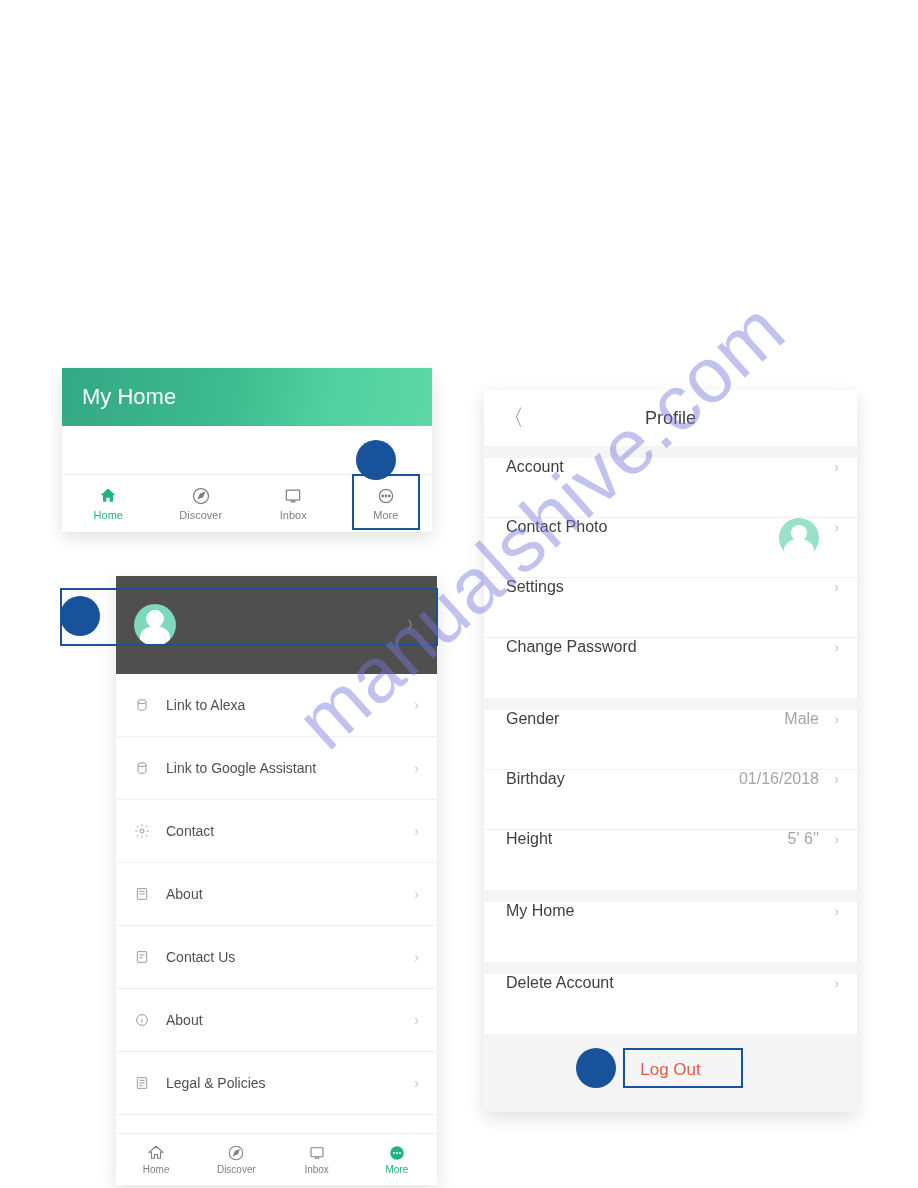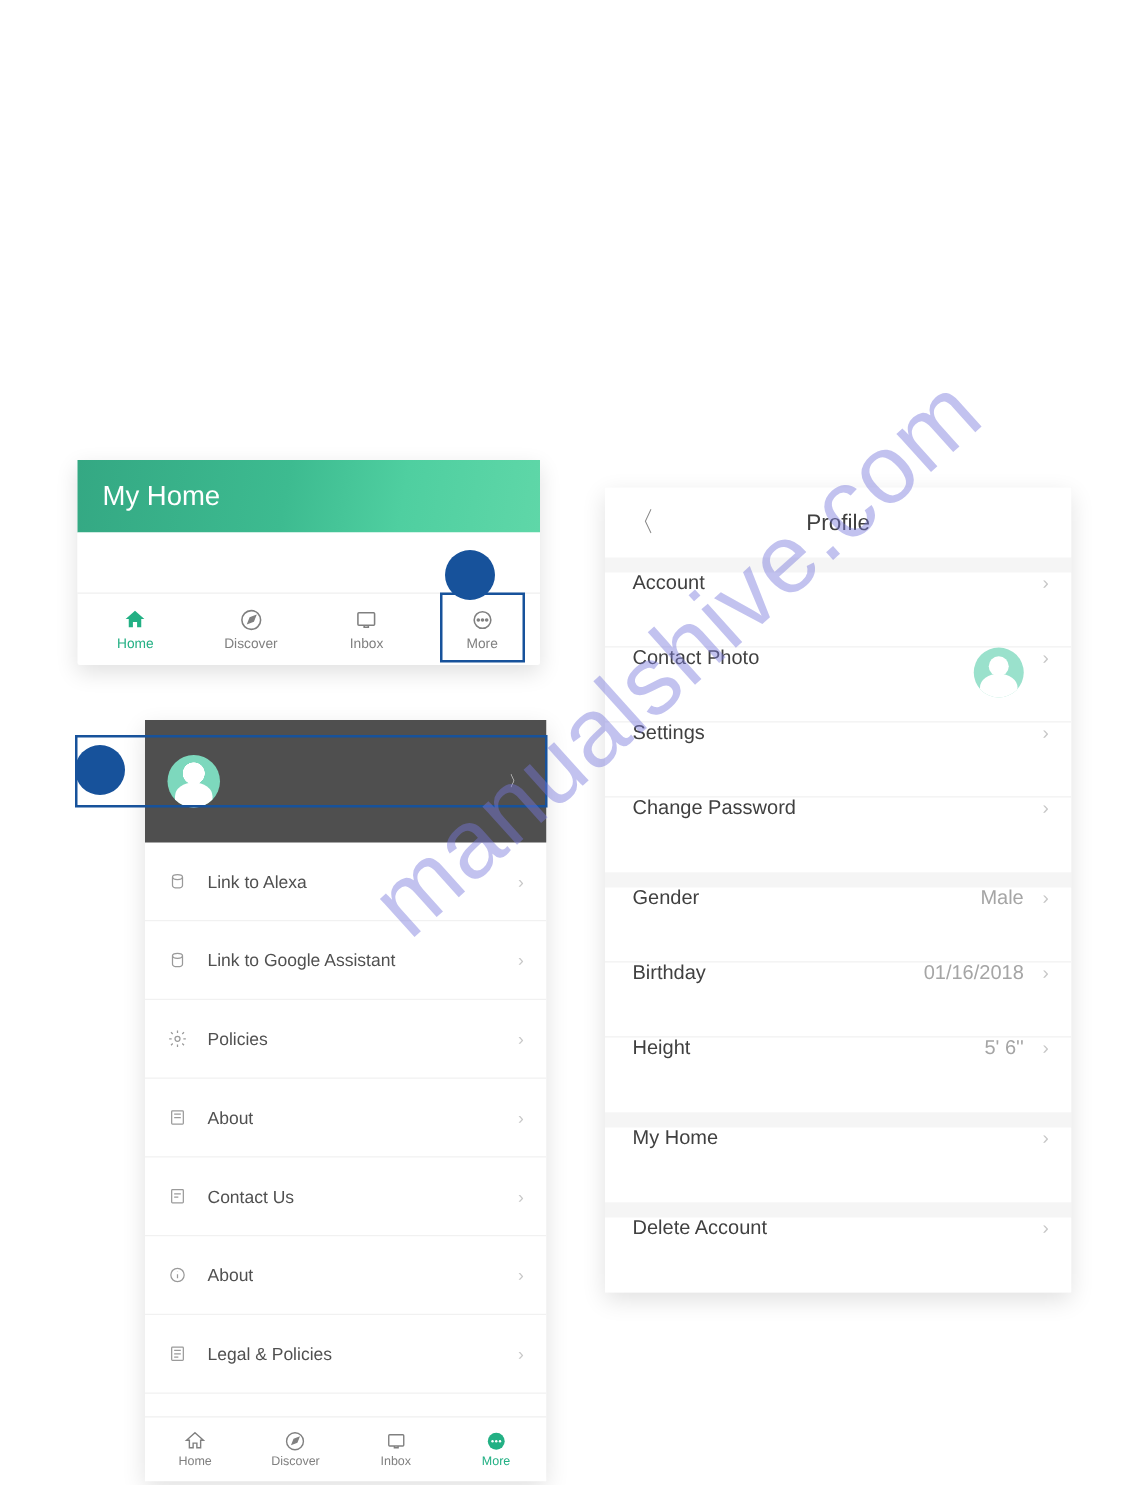--- a/index.html
+++ b/index.html
@@ -292,21 +292,21 @@
       <span>Link to Google Assistant</span>
       <span class="chev">›</span>
     </div>
     <div class="p2-item">
       <span class="icon">
           <svg viewBox="0 0 24 24" width="16" height="16" fill="none" stroke="currentColor" stroke-width="1.5">
             <circle cx="12" cy="12" r="3"></circle>
             <path d="M12 2v3M12 19v3M4.2 4.2l2.1 2.1M17.7 17.7l2.1 2.1M2 12h3M19 12h3M4.2 19.8l2.1-2.1M17.7 6.3l2.1-2.1"></path>
           </svg>
         </span>
-      <span>Policies</span>
+      <span>Contact</span>
       <span class="chev">›</span>
     </div>
     <div class="p2-item">
       <span class="icon">
           <svg viewBox="0 0 24 24" width="16" height="16" fill="none" stroke="currentColor" stroke-width="1.5">
             <rect x="5" y="4" width="14" height="16" rx="1"></rect>
             <path d="M8 8h8M8 12h8"></path>
           </svg>
         </span>
       <span>About</span>
@@ -426,13 +426,18 @@
       <span class="chev">›</span>
     </div>
   </div>
   <div class="p3-gap"></div>
   <div class="p3-group">
     <div class="p3-row">
       <span>Delete Account</span>
       <span class="chev">›</span>
     </div>
   </div>
+  <div class="p3-logout-wrap">
+    <div class="p3-logout-dot"></div>
+    <div class="p3-logout-box"></div>
+    <span class="p3-logout">Log Out</span>
+  </div>
 </div>
 
 </body></html>

